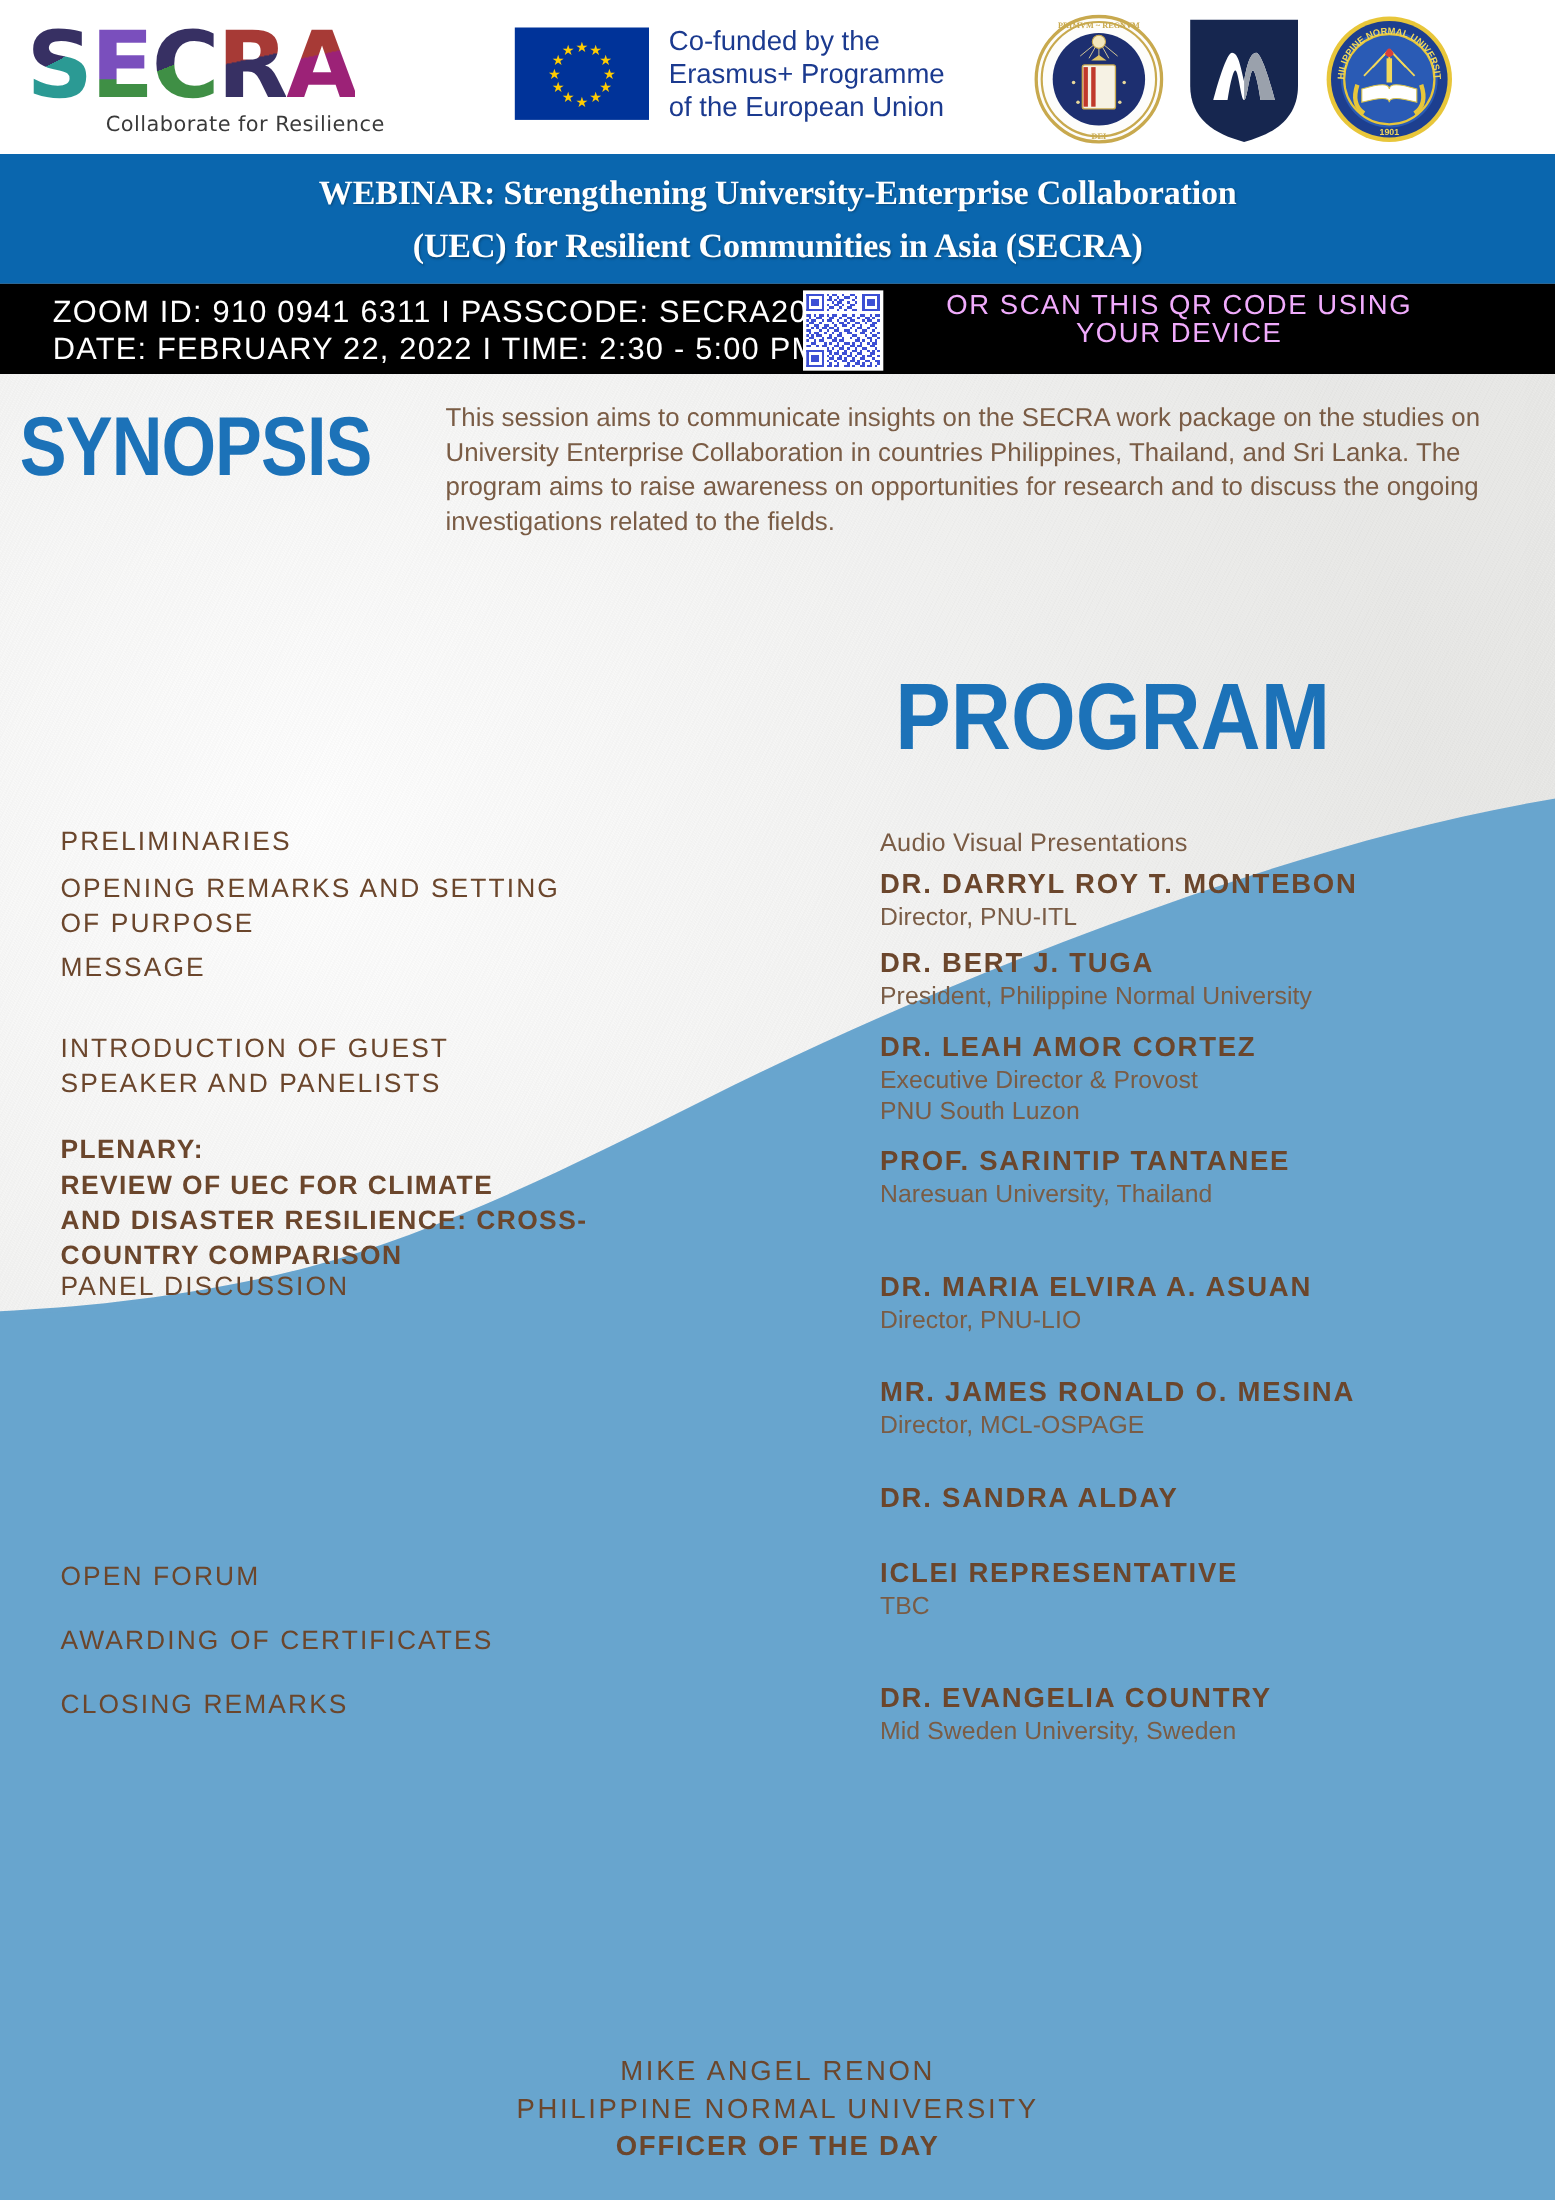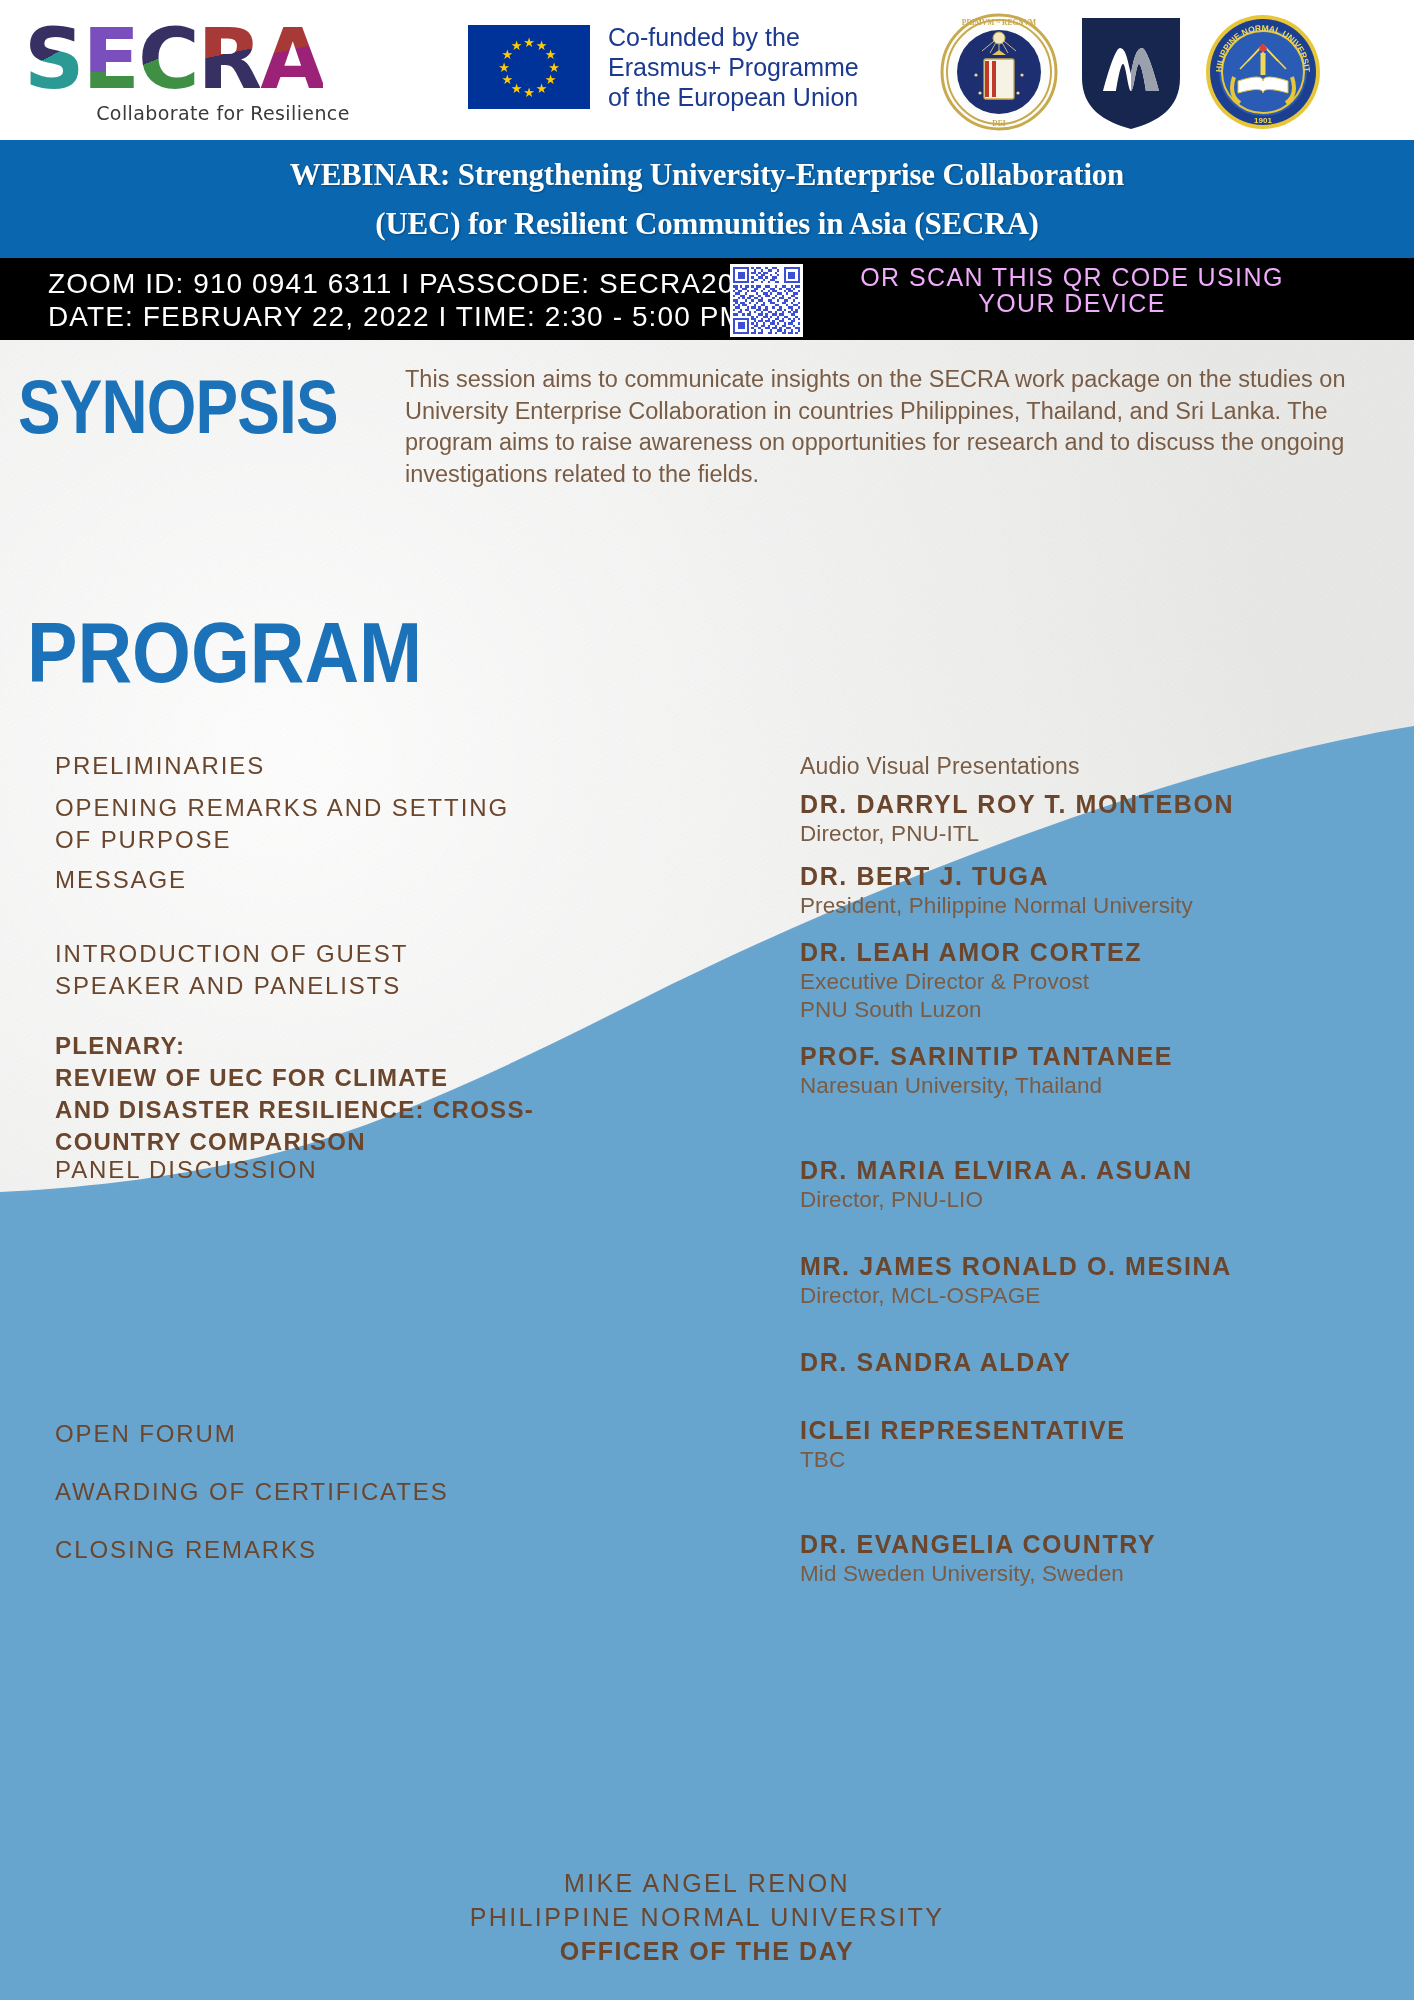--- a/index.html
+++ b/index.html
@@ -232,21 +232,21 @@
     font-size: 23.5px;
     line-height: 31.5px;
     color: #7a5c45;
   }
 
   
   .program-heading {
     position: absolute;
     left: 0; top: 608px;
     width: 1236px;
-    text-align: left;
+    text-align: right;
     font-family: "Liberation Sans Narrow", "Liberation Sans", sans-serif;
     font-weight: 700;
     font-size: 86px;
     line-height: 88px;
     color: #1c72b8;
     letter-spacing: 0px;
     z-index: 4;
   }
   .program-heading span { display:inline-block; transform: scaleX(.88); }
 

